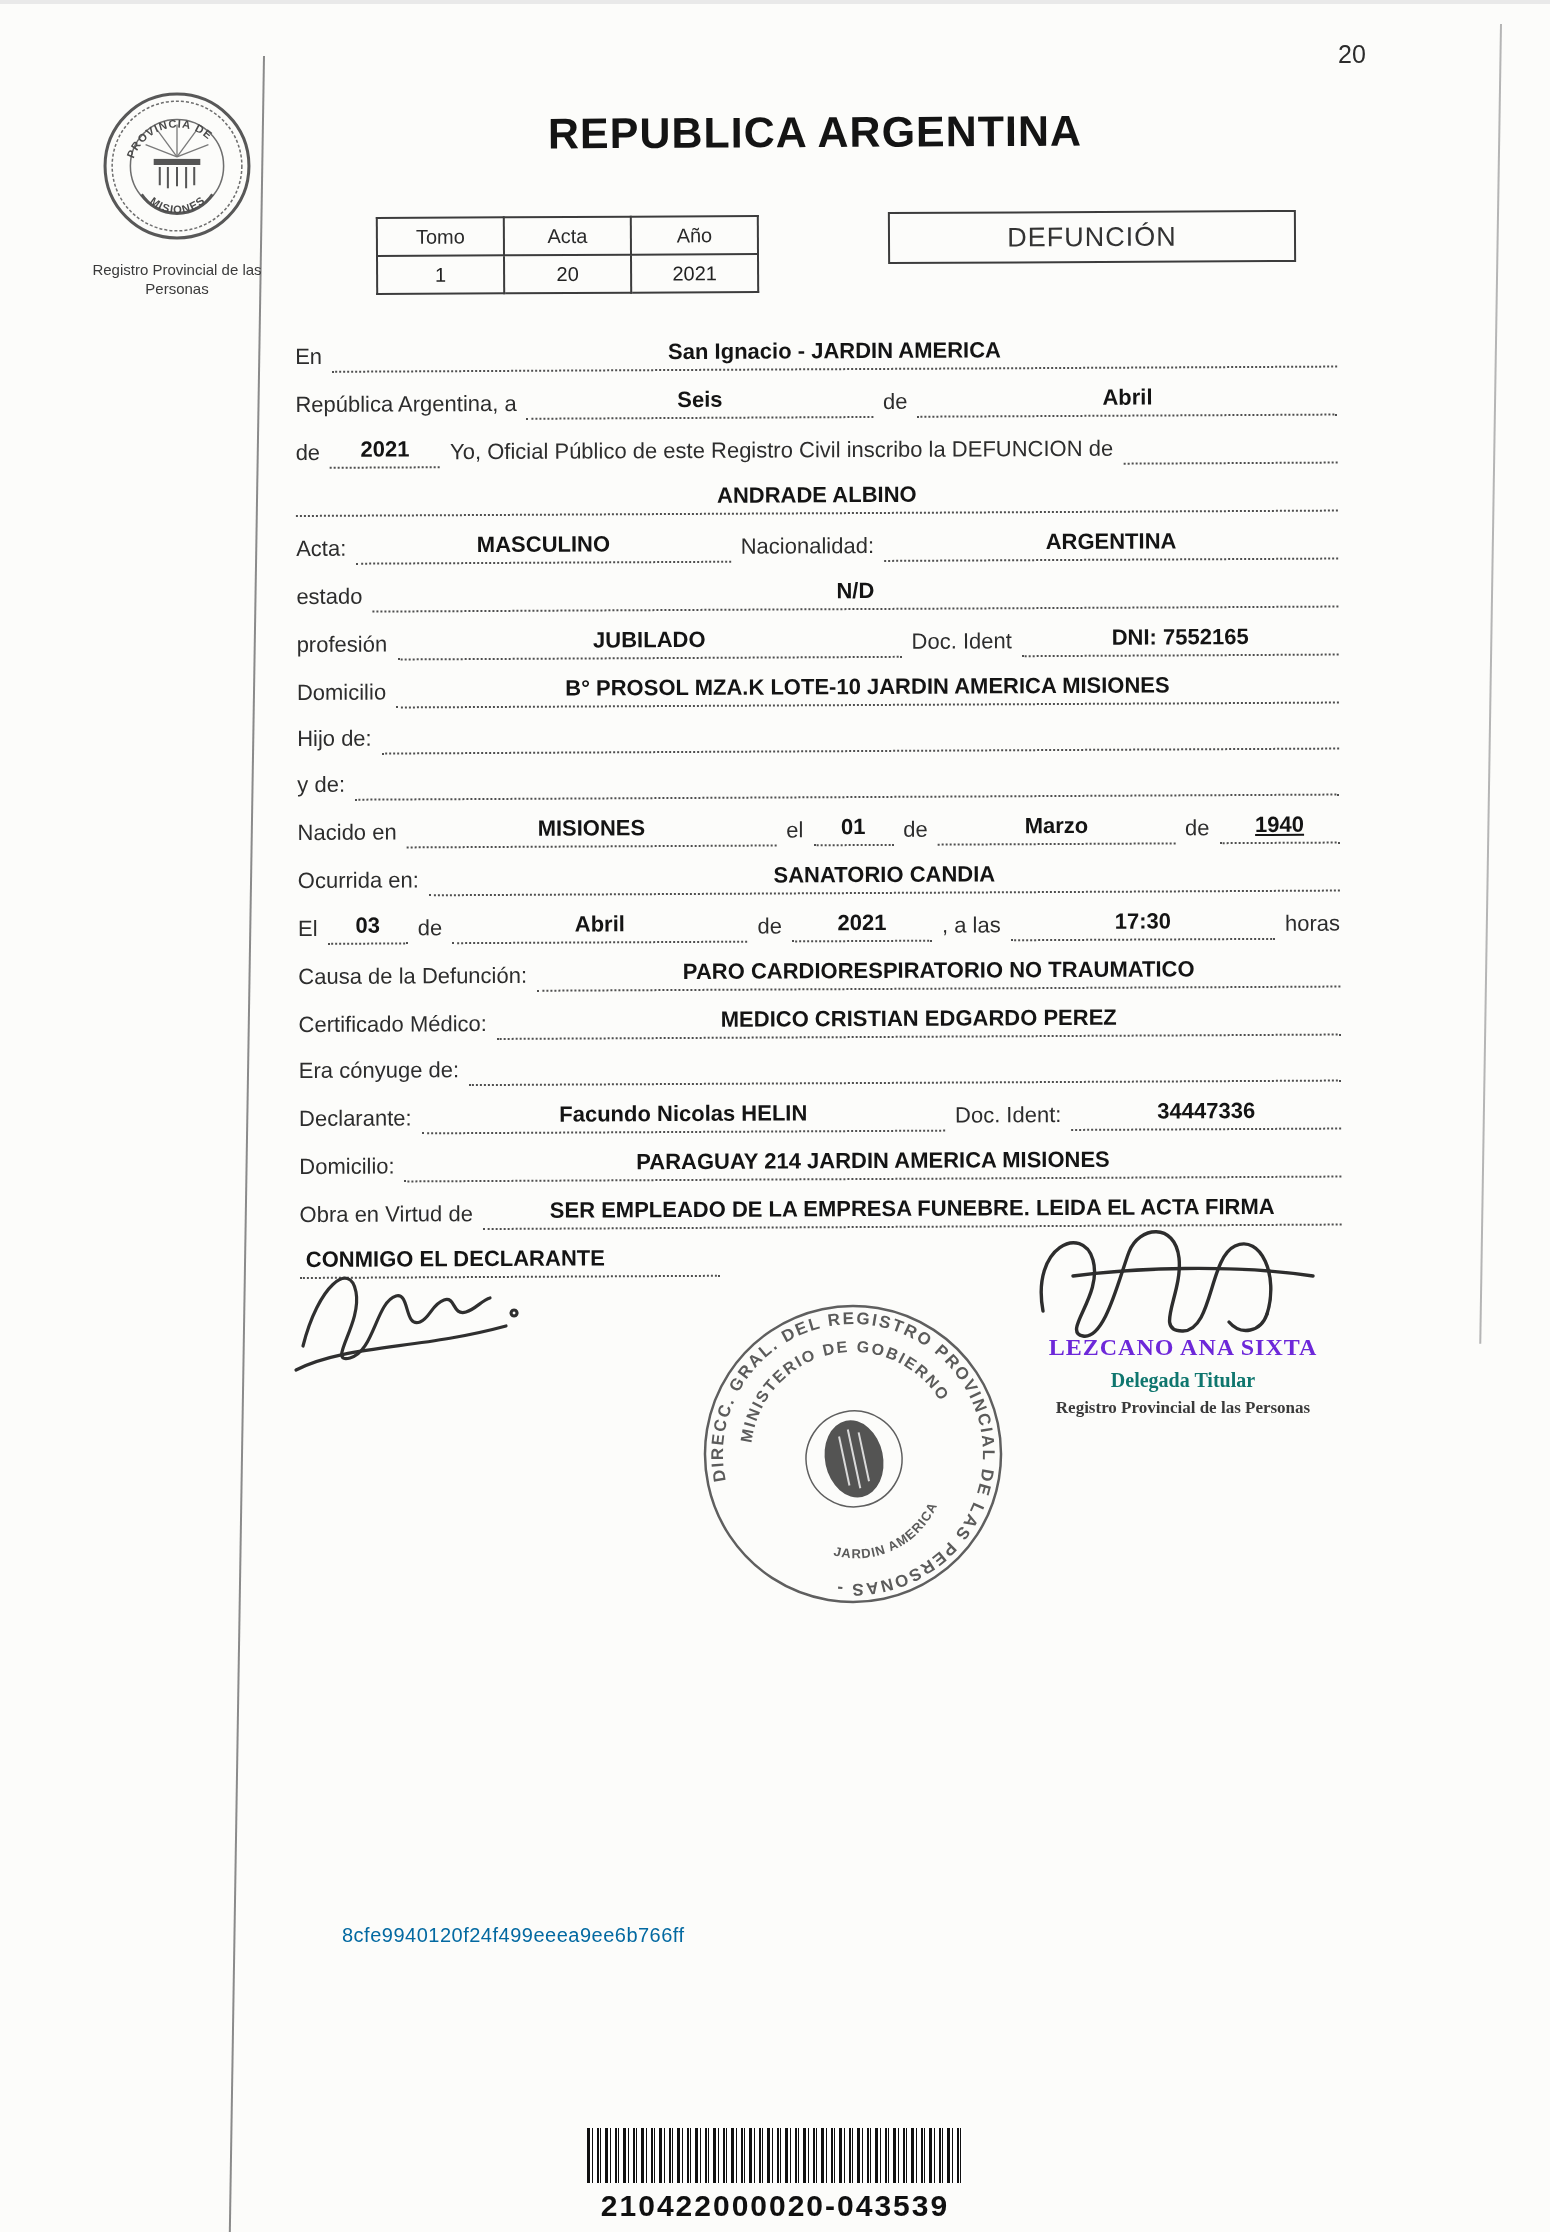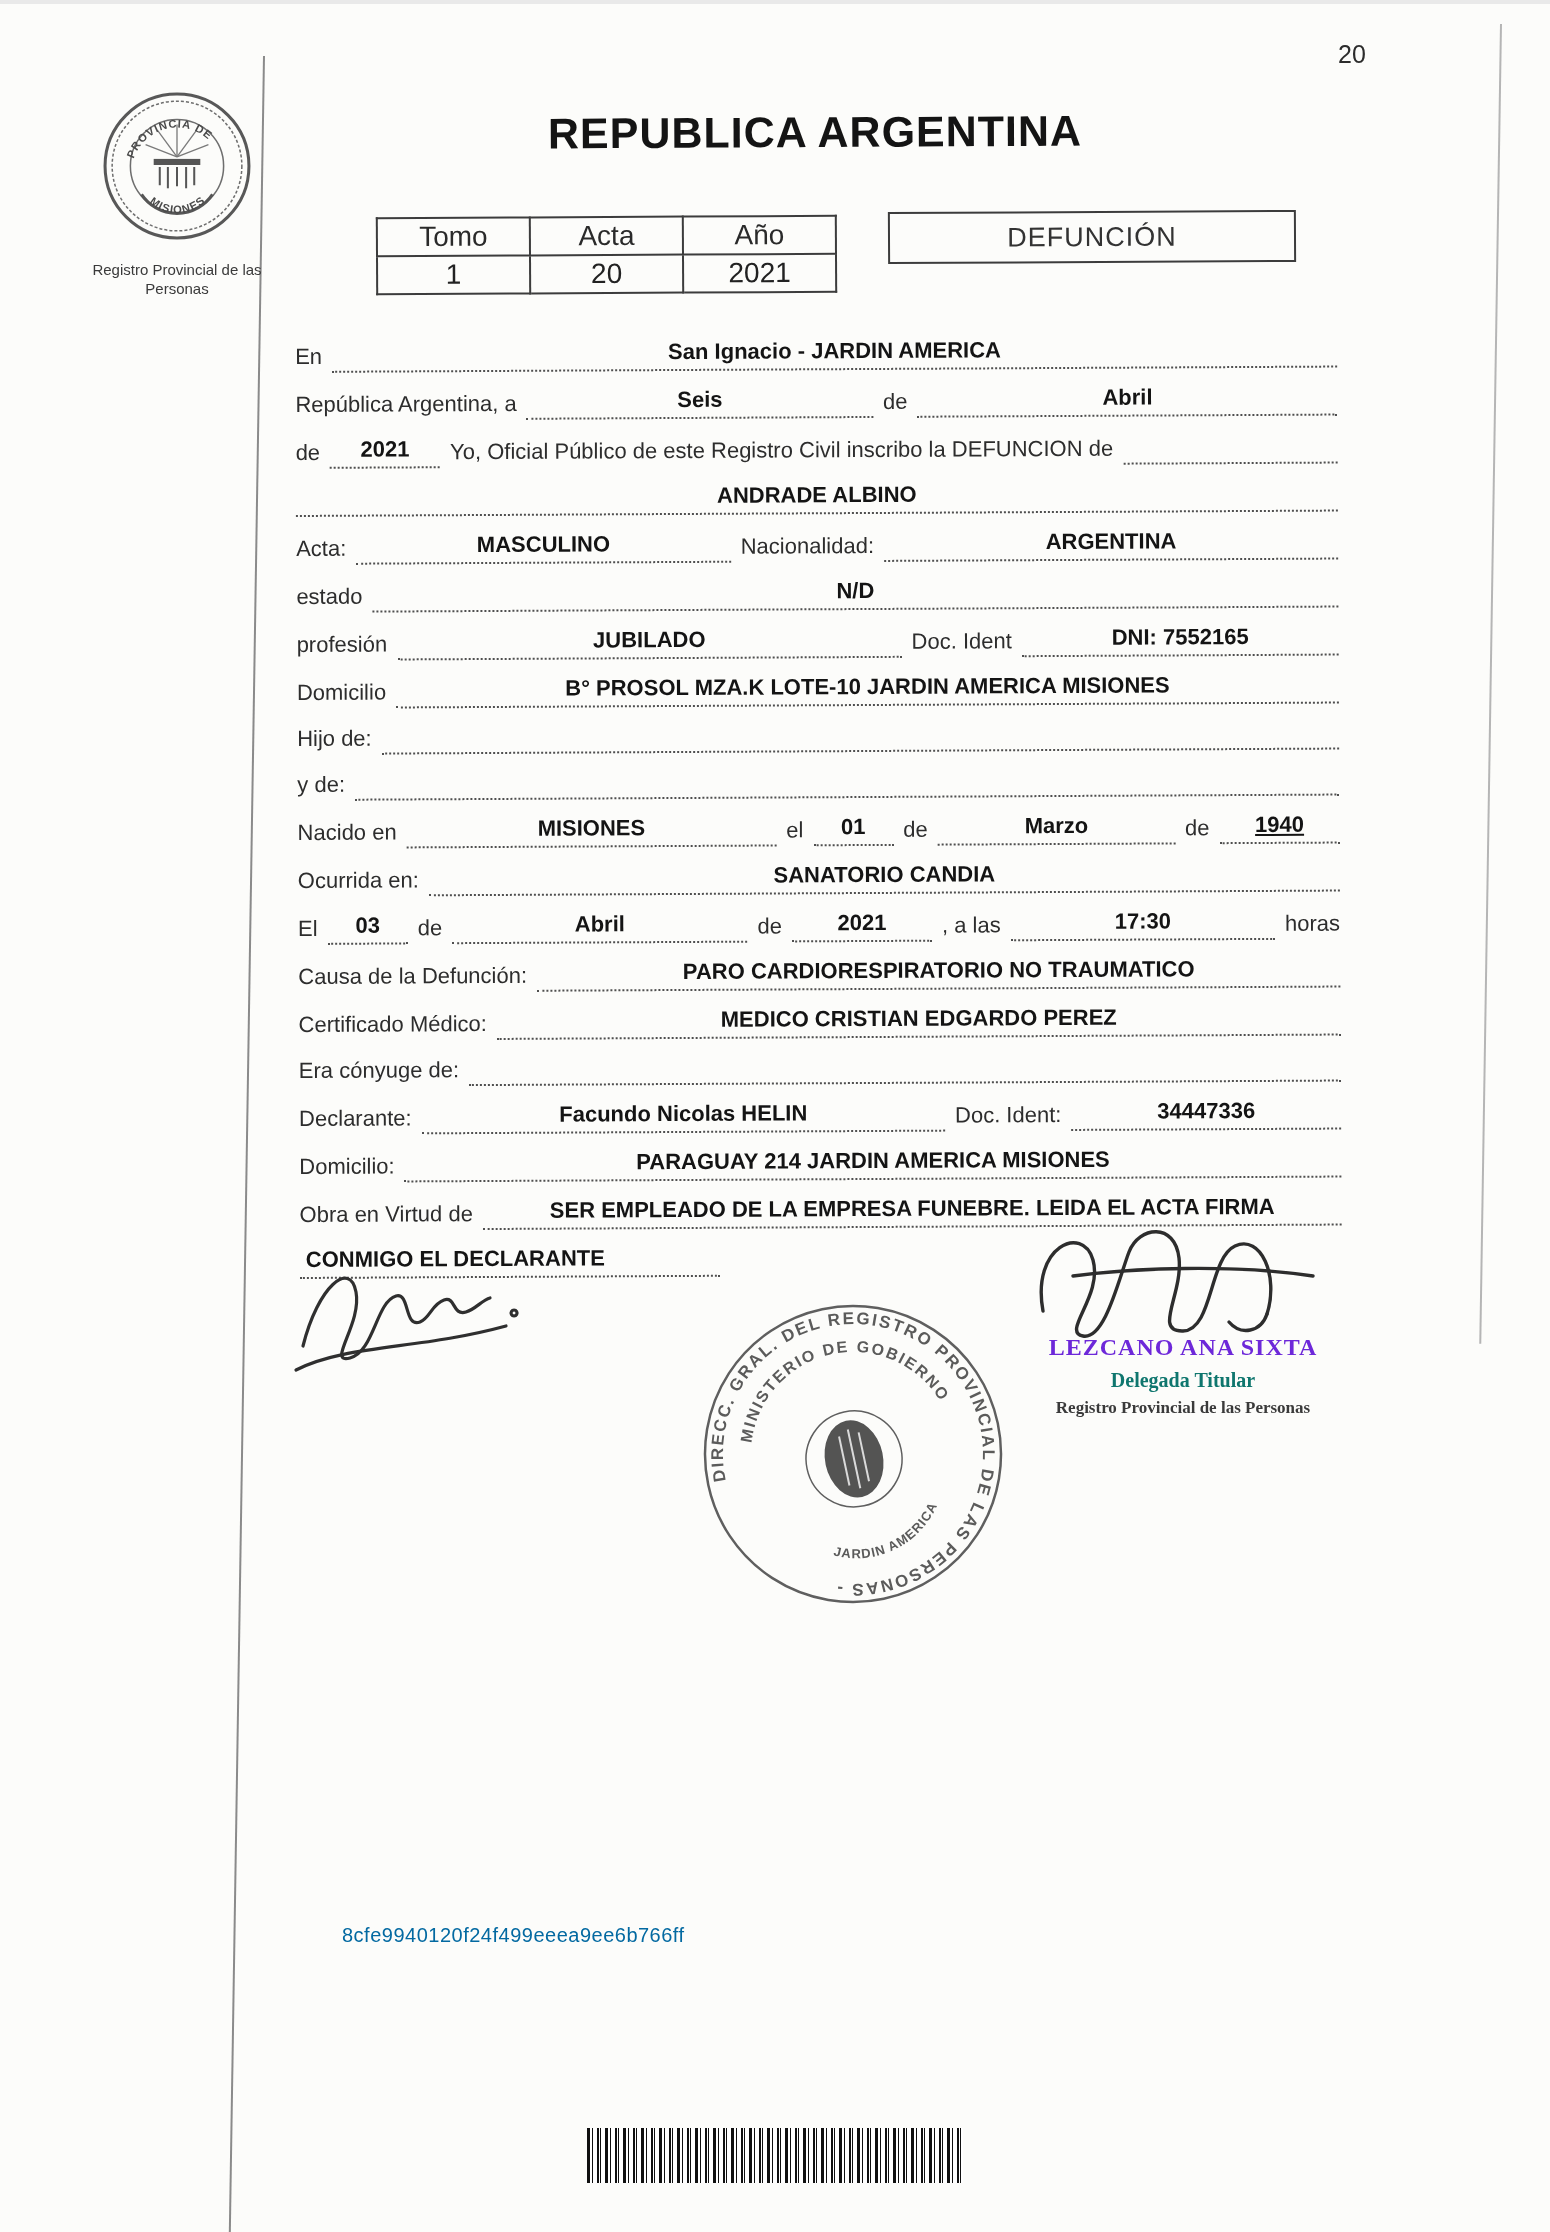--- a/index.html
+++ b/index.html
@@ -21,22 +21,22 @@
   .seal-caption { margin-top:14px; font-size:15px; line-height:19px; color:#3a3a3a; width:180px; margin-left:5px; }
 
   .doc-title {
     position:absolute; left:295px; top:104px; width:1040px;
     text-align:center; font-size:43px; font-weight:bold; color:#141414; letter-spacing:1px;
     transform:rotate(-0.3deg);
   }
 
   .record-table { position:absolute; left:376px; top:212px; border-collapse:collapse; transform:rotate(-0.3deg); }
   .record-table th, .record-table td {
-    border:2px solid #3c3c3c; width:153px; height:38px; text-align:center;
-    font-size:28px; font-weight:normal; color:#2a2a2a;
+    border:2px solid #3c3c3c; width:127px; height:38px; text-align:center;
+    font-size:20px; font-weight:normal; color:#2a2a2a;
   }
   .record-table td { color:#222; }
 
   .type-box {
     position:absolute; left:888px; top:207px; width:408px; height:52px;
     border:2px solid #3c3c3c; display:flex; align-items:center; justify-content:center;
     font-size:27px; letter-spacing:1px; color:#333; transform:rotate(-0.3deg);
   }
 
   
@@ -315,15 +315,16 @@
     </svg>
     <div class="sig-name">LEZCANO ANA SIXTA</div>
     <div class="sig-title">Delegada Titular</div>
     <div class="sig-org">Registro Provincial de las Personas</div>
   </div>
 
   <div class="hash">8cfe9940120f24f499eeea9ee6b766ff</div>
 
   <div class="barcode-block">
     <div class="bars"></div>
+    <div class="barcode-number">210422000020-043539</div>
   </div>
 
 </div>
 
 </body></html>

